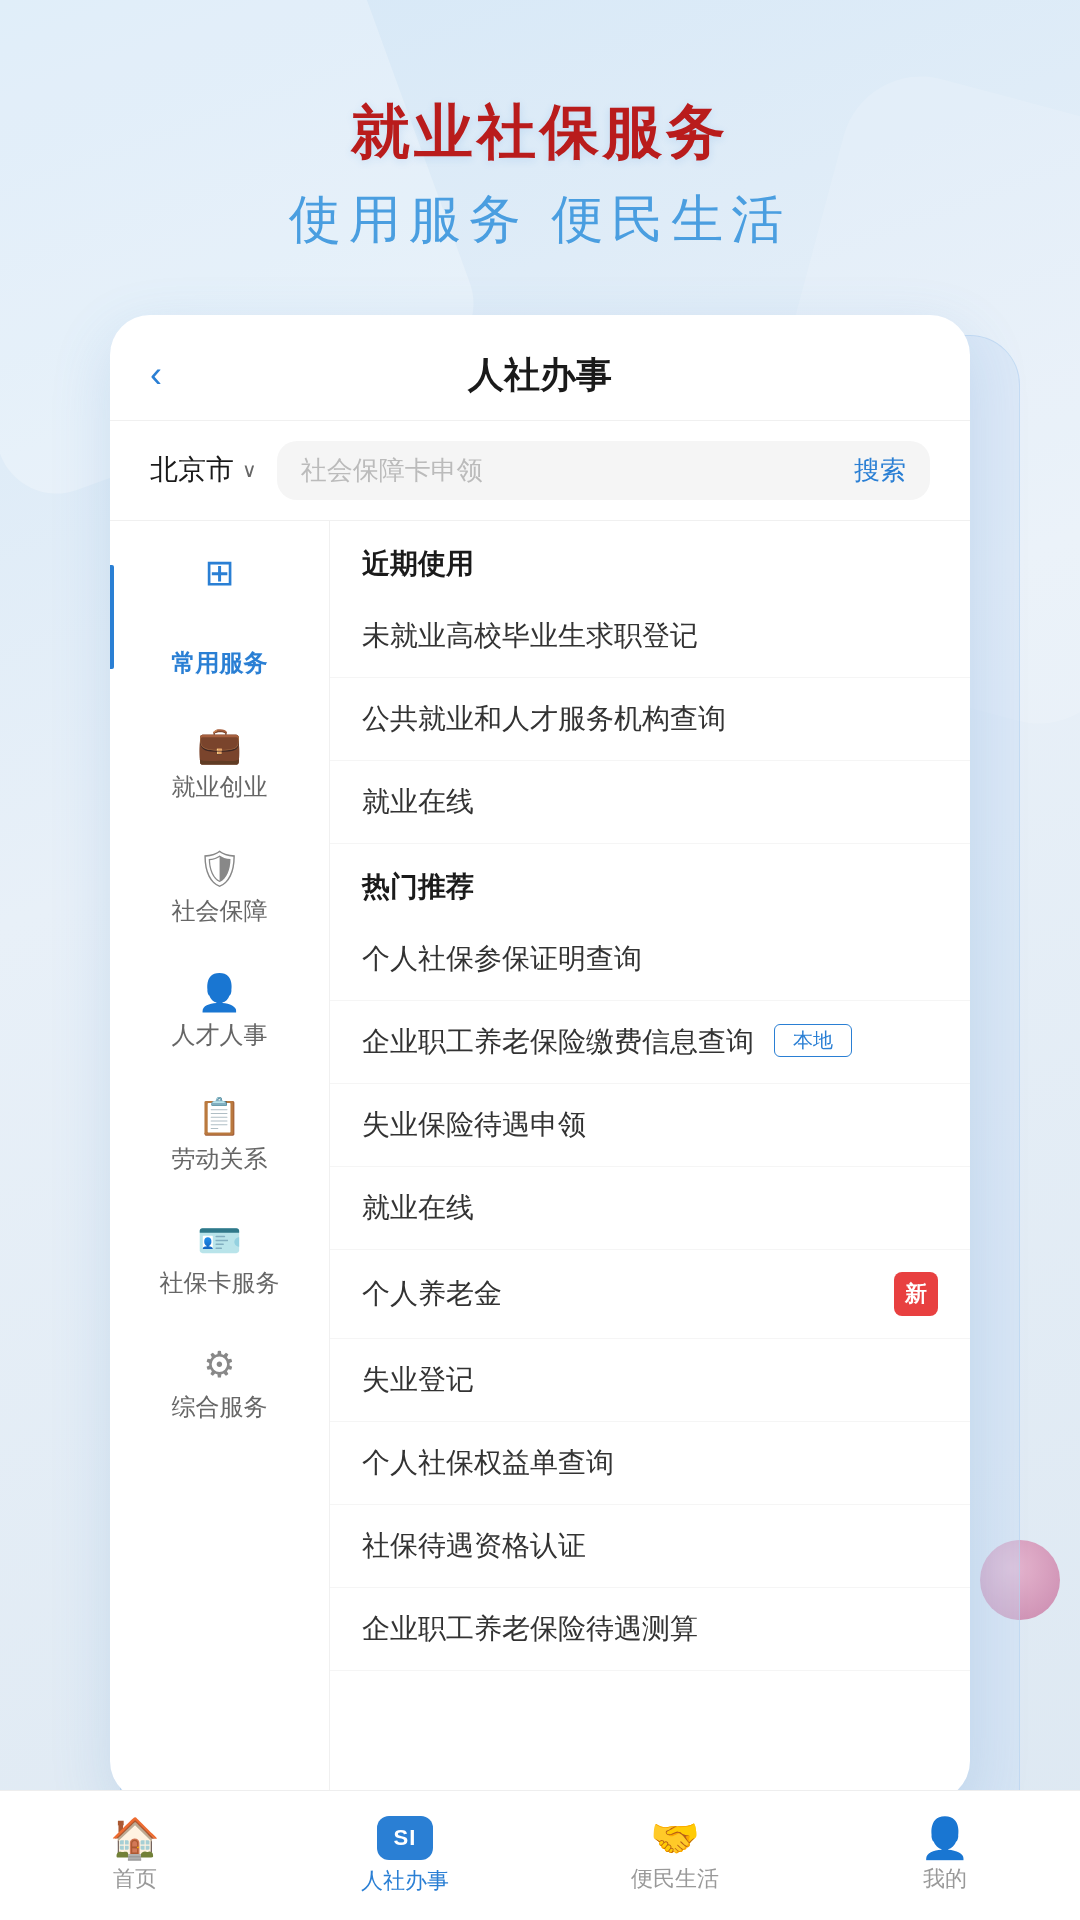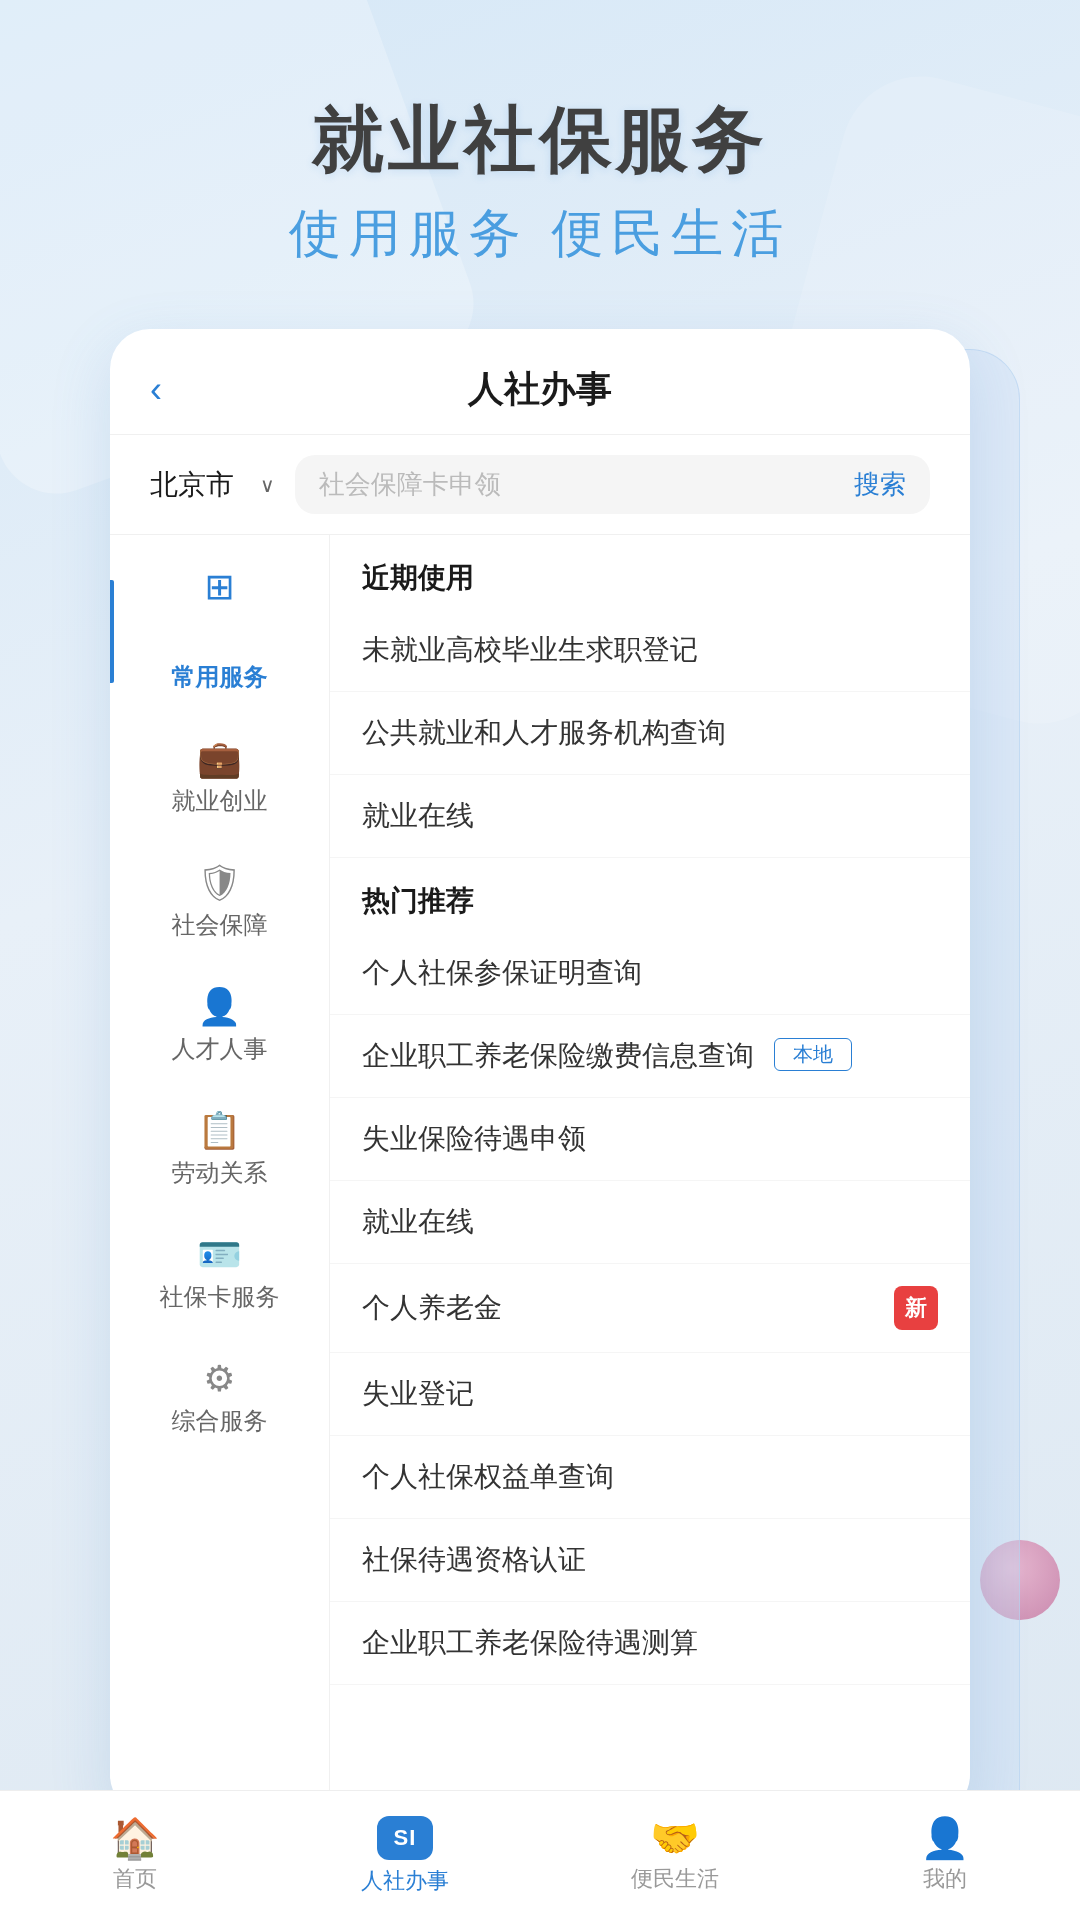--- a/index.html
+++ b/index.html
@@ -40,23 +40,23 @@
     }
 
     
     .hero {
       padding: 100px 60px 60px 60px;
       text-align: center;
       position: relative;
       z-index: 1;
     }
     .hero-title {
-      font-size: 72px;
+      font-size: 59px;
       font-weight: 800;
-      color: #404040;
+      color: #b91c1c;
       letter-spacing: 4px;
       line-height: 1.1;
       text-shadow: 0 2px 8px rgba(42,127,212,0.15);
     }
     .hero-subtitle {
       font-size: 52px;
       font-weight: 500;
       color: #4a9ee0;
       margin-top: 20px;
       letter-spacing: 8px;
@@ -119,21 +119,21 @@
     .search-bar {
       display: flex;
       align-items: center;
       padding: 20px 40px;
       gap: 20px;
       border-bottom: 1px solid #f0f0f0;
     }
     .city-selector {
       display: flex;
       align-items: center;
-      gap: 26px;
+      gap: 8px;
       font-size: 28px;
       color: #1a1a1a;
       font-weight: 500;
       white-space: nowrap;
       cursor: pointer;
     }
     .city-selector .chevron {
       font-size: 20px;
       color: #666;
     }

